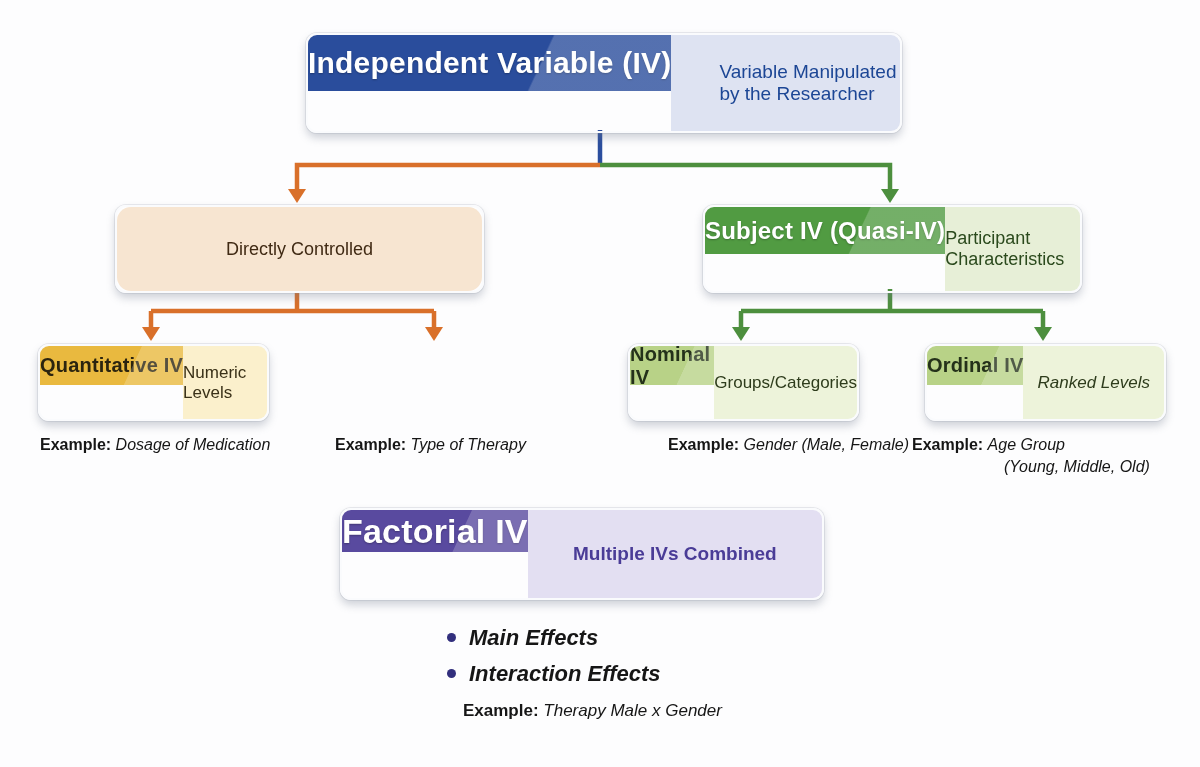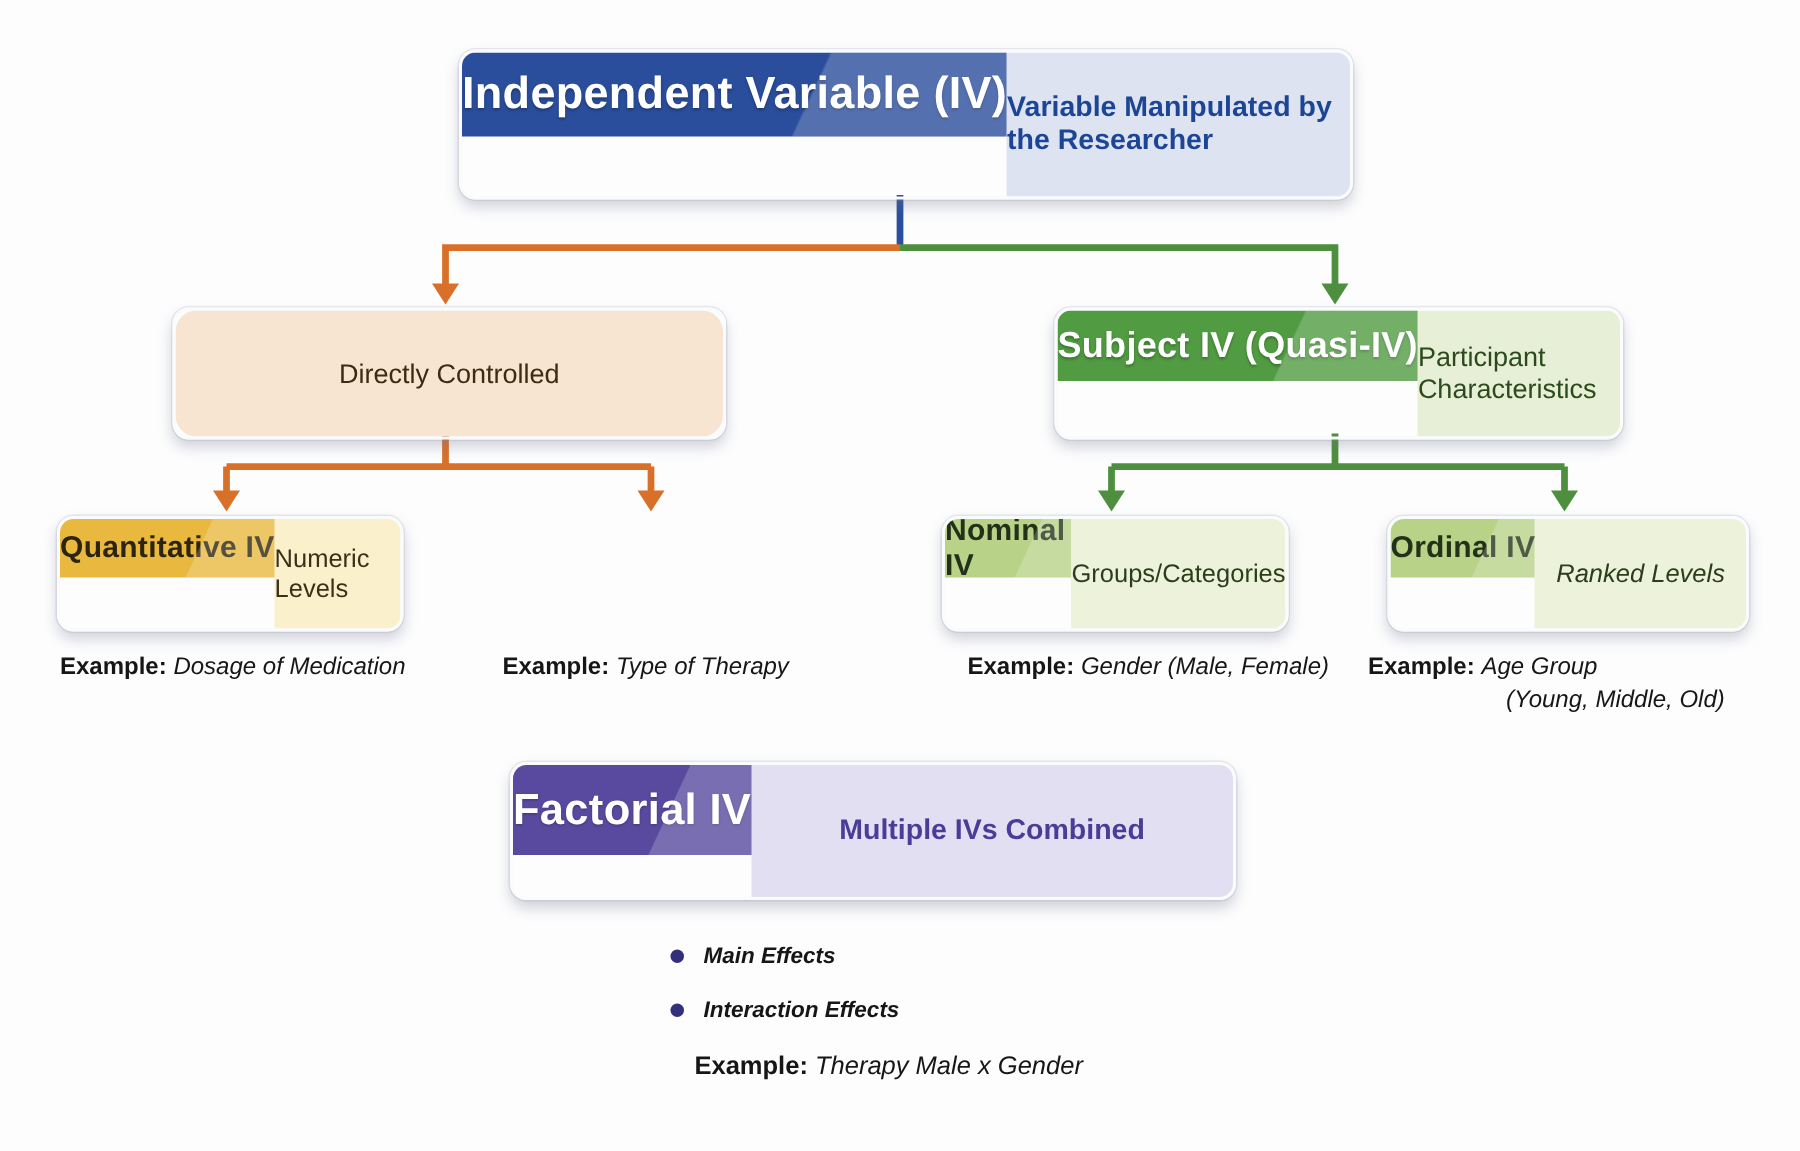--- a/index.html
+++ b/index.html
@@ -52,21 +52,21 @@
   .node .sub {
     flex: 1;
     display: flex;
     align-items: center;
     justify-content: center;
   }
 
   
   .n-root  { left: 306px; top: 33px;  width: 592px; height: 96px; }
   .n-root .hd  { height: 56px; font-size: 30px; background: var(--blue_header); }
-  .n-root .sub { background: var(--blue_sub_bg); color: var(--blue_sub_text); font-size: 19px; font-weight: 700; }
+  .n-root .sub { background: var(--blue_sub_bg); color: var(--blue_sub_text); font-size: 19px; font-weight: 400; padding-left: 48px; }
 
   
   .n-manip { left: 115px; top: 205px; width: 365px; height: 84px; }
   .n-manip .hd  { height: 47px; font-size: 24px; background: var(--orange_header); }
   .n-manip .sub { background: var(--orange_sub_bg); color: var(--orange_sub_text); font-size: 18px; font-weight: 500; border-radius: 14px; }
 
   .n-subj  { left: 703px; top: 205px; width: 375px; height: 84px; }
   .n-subj .hd  { height: 47px; font-size: 24px; background: var(--green_header); }
   .n-subj .sub { background: var(--green_sub_bg); color: var(--green_sub_text); font-size: 18px; font-weight: 500; }
 
@@ -79,50 +79,50 @@
     height: 39px; font-size: 20px; text-shadow: none;
   }
   .n-quant .hd, .n-qual .hd { background: var(--yellow_header); color: var(--yellow_title_text); }
   .n-nom .hd,  .n-ord .hd  { background: var(--ltgreen_header); color: var(--ltgreen_title_text); }
   .n-quant .sub, .n-qual .sub { background: var(--yellow_sub_bg); color: var(--yellow_sub_text); font-size: 17px; }
   .n-nom .sub,  .n-ord .sub  { background: var(--ltgreen_sub_bg); color: var(--ltgreen_sub_text); font-size: 17px; }
   .n-ord .sub { font-style: italic; }
 
   
   .n-fact  { left: 340px; top: 508px; width: 480px; height: 88px; }
-  .n-fact .hd  { height: 60px; font-size: 29px; background: var(--purple_header); }
+  .n-fact .hd  { height: 42px; font-size: 34px; background: var(--purple_header); }
   .n-fact .sub { background: var(--purple_sub_bg); color: var(--purple_sub_text); font-size: 19px; font-weight: bold; }
 
   
   .example {
     position: absolute;
     font-size: 16px;
     color: var(--example_text);
     white-space: nowrap;
   }
   .example .ex-label { font-weight: bold; }
   .example .ex-value { font-style: italic; }
   .ex-quant { left: 40px;  top: 436px; }
   .ex-qual  { left: 335px; top: 436px; }
-  .ex-nom   { left: 645px; top: 436px; }
+  .ex-nom   { left: 668px; top: 436px; }
   .ex-ord   { left: 912px; top: 436px; }
   .ex-ord .line2 { display: block; margin-left: 92px; margin-top: 4px; font-style: italic; }
 
   
   .bullets { position: absolute; left: 447px; top: 626px; }
   .bullet-row { display: flex; align-items: center; margin-bottom: 13px; height: 23px; }
   .dot {
     width: 9px; height: 9px;
     border-radius: 50%;
     background: var(--bullet_dot);
     margin-right: 13px;
     flex: 0 0 auto;
   }
   .bullet-text {
-    font-size: 15px;
+    font-size: 22px;
     font-weight: 600;
     font-style: italic;
     color: var(--example_text);
   }
   .bottom-example { position: absolute; left: 463px; top: 701px; font-size: 17px; color: var(--example_text); }
   .bottom-example .ex-label { font-weight: bold; }
   .bottom-example .ex-value { font-style: italic; }
 </style>
 </head>
 <body>

